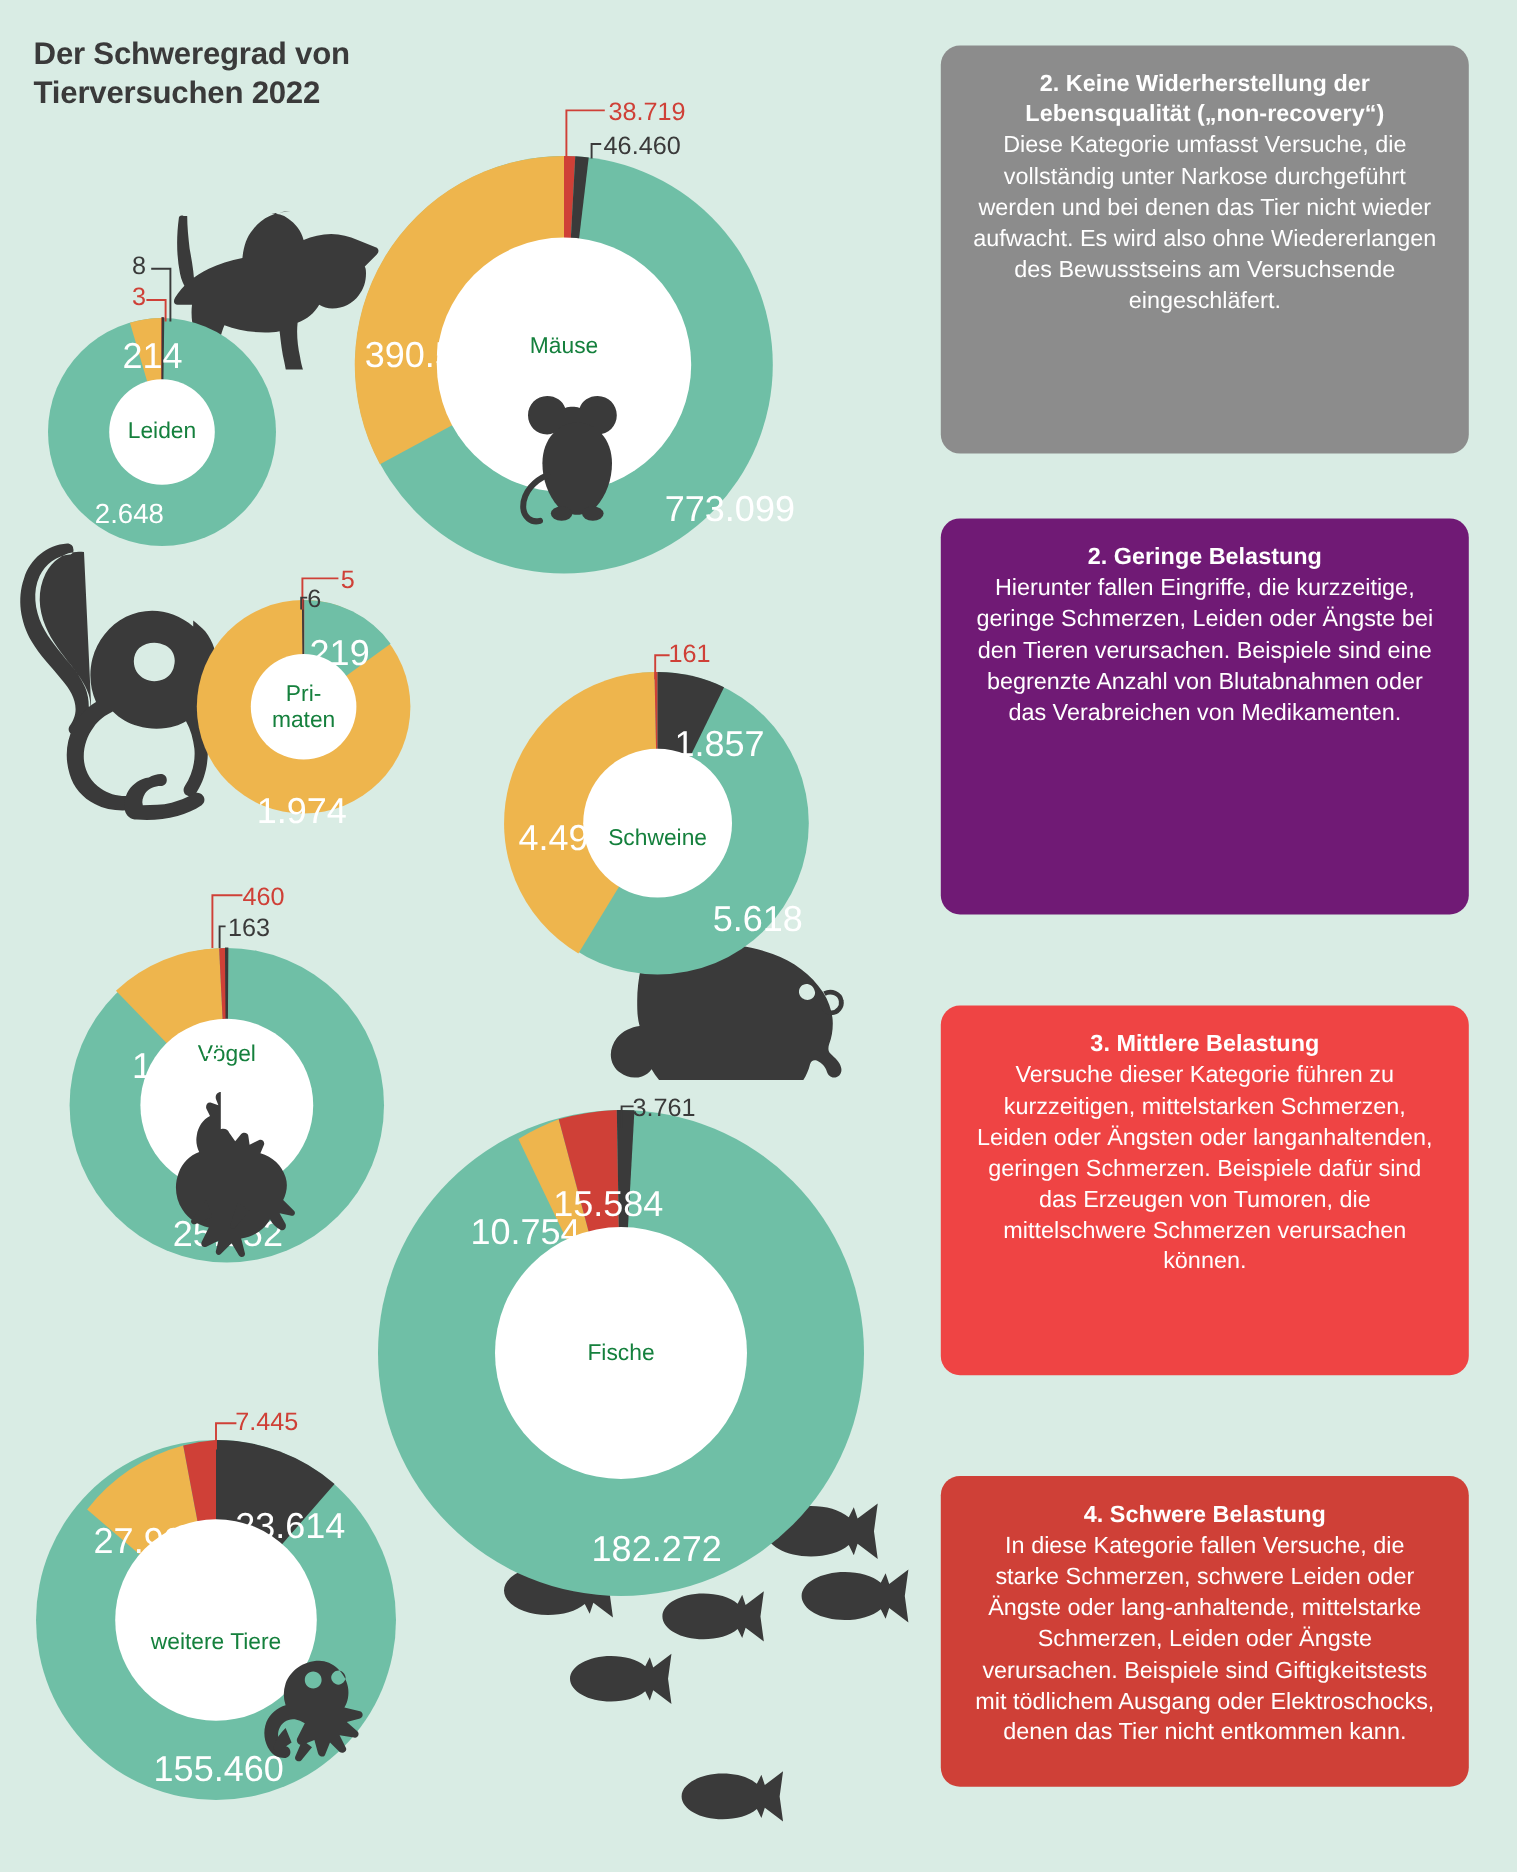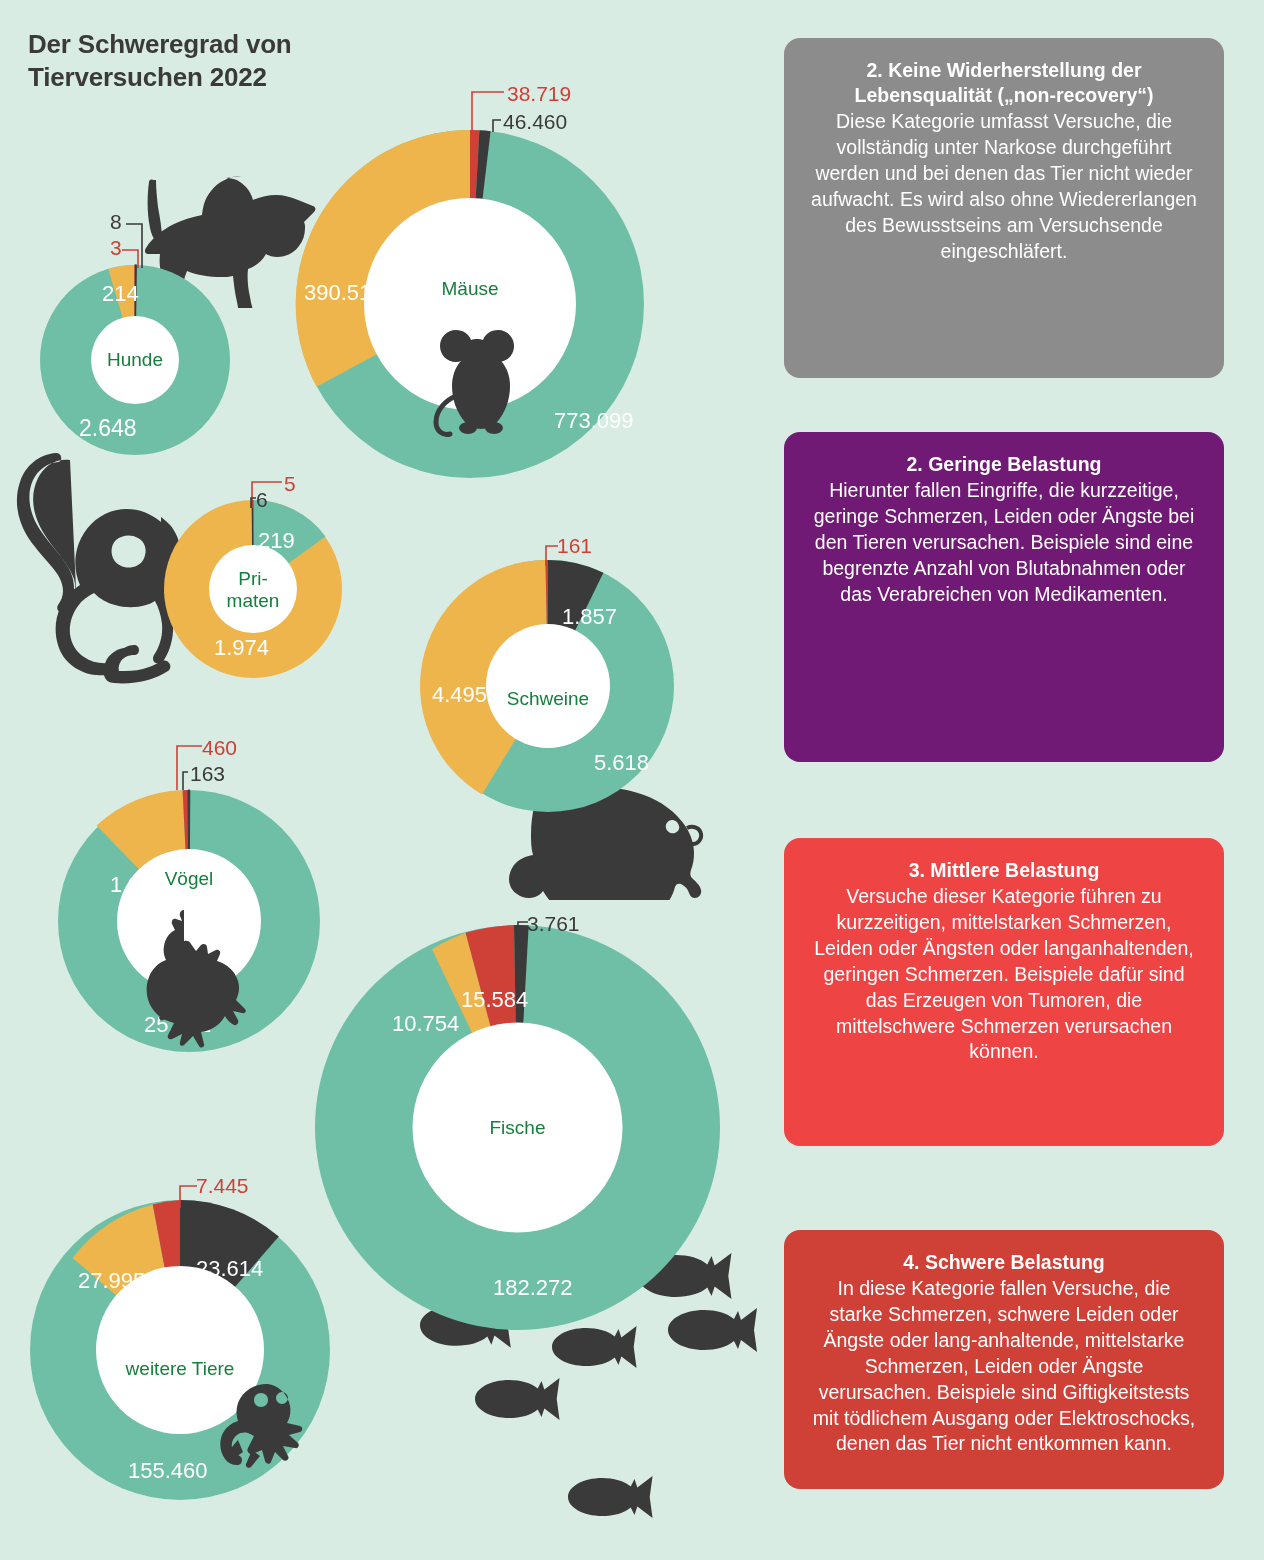--- a/index.html
+++ b/index.html
@@ -31,21 +31,21 @@
   #panel-3 .legend-body, #panel-4 .legend-body { }
 
   .donut { position:absolute; }
   .donut svg { display:block; overflow:visible; }
   .hub-label {
     position:absolute; left:0; right:0; text-align:center;
     color:#15803d; font-size:19px; line-height:1.18; white-space:pre-line;
     pointer-events:none;
   }
   .slice-label {
-    position:absolute; color:#ffffff; font-size:22px; white-space:nowrap;
+    position:absolute; color:#ffffff; font-size:30px; white-space:nowrap;
     pointer-events:none;
   }
   .lead-label {
     position:absolute; font-size:21px; white-space:nowrap; pointer-events:none;
   }
   .lead-label.red  { color:#cf4037; }
   .lead-label.dark { color:#3a3a3a; }
   .silhouette { position:absolute; pointer-events:none; }
   .silhouette svg { display:block; }
 </style>
@@ -102,21 +102,21 @@
 </div>
 
 <div class="donut" style="left:40px; top:265px; width:190px; height:190px;">
   <svg viewBox="0 0 190 190" width="190" height="190">
     <circle cx="95" cy="95" r="95" fill="#6fbfa6"></circle>
     <path d="M95 95 L95 0 A95 95 0 0 0 68.3 3.9 Z" fill="#eeb54d"></path>
     <path d="M95 95 L95.4 0 A95 95 0 0 0 95 0 Z" fill="#cf4037" stroke="#cf4037" stroke-width="1.2"></path>
     <path d="M95 95 L96.3 0 A95 95 0 0 0 95.4 0 Z" fill="#3a3a3a" stroke="#3a3a3a" stroke-width="1.2"></path>
     <circle cx="95" cy="95" r="44" fill="#ffffff"></circle>
   </svg>
-  <div class="hub-label" style="top:84px;">Hunde</div>
+  <div class="hub-label" style="top:84px;">Leiden</div>
   <div class="slice-label" style="left:39px; top:150px; font-size:23px;">2.648</div>
   <div class="slice-label" style="left:62px; top:16px;">214</div>
 </div>
 <div class="lead-label red" style="left:110px; top:236px;">3</div>
 <div class="lead-label dark" style="left:110px; top:210px;">8</div>
 <svg style="position:absolute; left:100px; top:212px; width:60px; height:60px; overflow:visible;">
   <path d="M26 12 H42 V56" fill="none" stroke="#3a3a3a" stroke-width="1.6"></path>
   <path d="M22 38 H38 V56" fill="none" stroke="#cf4037" stroke-width="1.6"></path>
 </svg>
 
@@ -152,21 +152,21 @@
   <svg viewBox="0 0 178 178" width="178" height="178">
     <circle cx="89" cy="89" r="89" fill="#eeb54d"></circle>
     <path d="M89 89 L89 0 A89 89 0 0 1 161.5 36.4 Z" fill="#6fbfa6"></path>
     <path d="M89 89 L89 0 A89 89 0 0 0 88.6 0 Z" fill="#cf4037" stroke="#cf4037" stroke-width="1"></path>
     <path d="M89 89 L88.6 0 A89 89 0 0 0 88.1 0 Z" fill="#3a3a3a" stroke="#3a3a3a" stroke-width="1"></path>
     <circle cx="89" cy="89" r="44" fill="#ffffff"></circle>
   </svg>
   <div class="hub-label" style="top:68px;">Pri-
 maten</div>
   <div class="slice-label" style="left:94px; top:28px;">219</div>
-  <div class="slice-label" style="left:50px; top:135px;">1.974</div>
+  <div class="slice-label" style="left:50px; top:160px;">1.974</div>
 </div>
 <div class="lead-label red" style="left:284px; top:472px;">5</div>
 <div class="lead-label dark" style="left:256px; top:488px;">6</div>
 <svg style="position:absolute; left:244px; top:482px; width:60px; height:40px; overflow:visible;">
   <path d="M38 0 H8 V26" fill="none" stroke="#cf4037" stroke-width="1.6"></path>
   <path d="M12 16 H7 V26" fill="none" stroke="#3a3a3a" stroke-width="1.6"></path>
 </svg>
 
 <div class="donut" style="left:422px; top:560px; width:252px; height:252px;">
   <svg viewBox="0 0 252 252" width="252" height="252">

